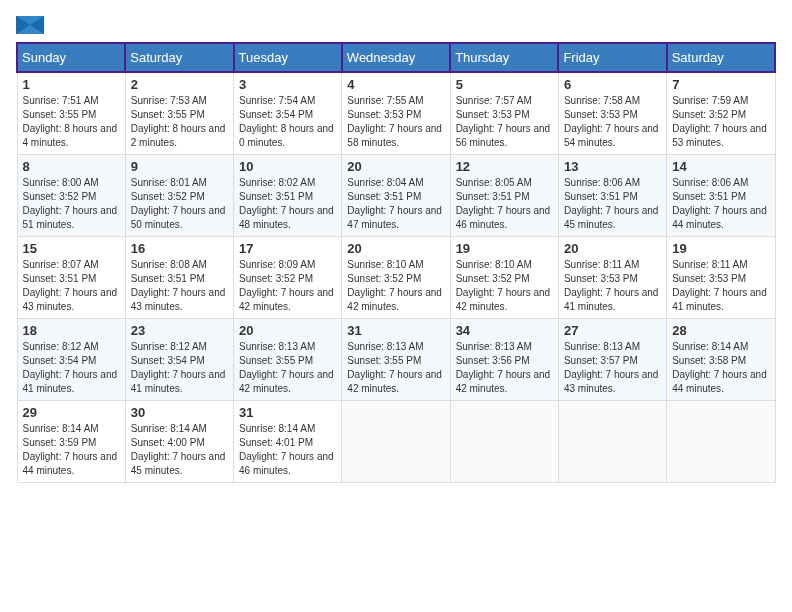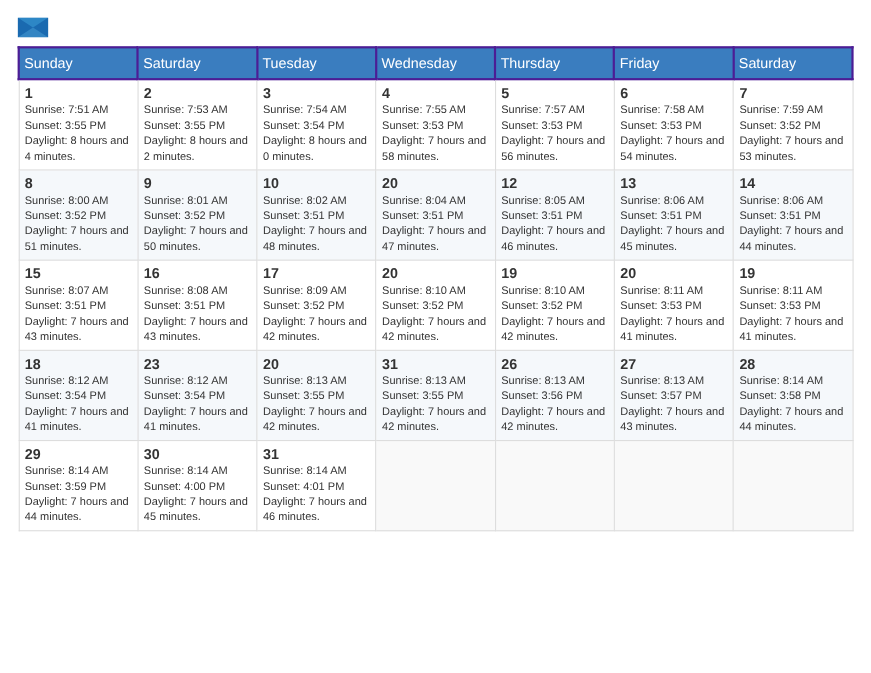--- a/index.html
+++ b/index.html
@@ -228,21 +228,21 @@
         </td>
         <td>
           <span class="day-num">20</span>
           <div class="day-info">Sunrise: 8:13 AM<br>Sunset: 3:55 PM<br>Daylight: 7 hours and 42 minutes.</div>
         </td>
         <td>
           <span class="day-num">31</span>
           <div class="day-info">Sunrise: 8:13 AM<br>Sunset: 3:55 PM<br>Daylight: 7 hours and 42 minutes.</div>
         </td>
         <td>
-          <span class="day-num">26</span>
+          <span class="day-num">34</span>
           <div class="day-info">Sunrise: 8:13 AM<br>Sunset: 3:56 PM<br>Daylight: 7 hours and 42 minutes.</div>
         </td>
         <td>
           <span class="day-num">27</span>
           <div class="day-info">Sunrise: 8:13 AM<br>Sunset: 3:57 PM<br>Daylight: 7 hours and 43 minutes.</div>
         </td>
         <td>
           <span class="day-num">28</span>
           <div class="day-info">Sunrise: 8:14 AM<br>Sunset: 3:58 PM<br>Daylight: 7 hours and 44 minutes.</div>
         </td>

